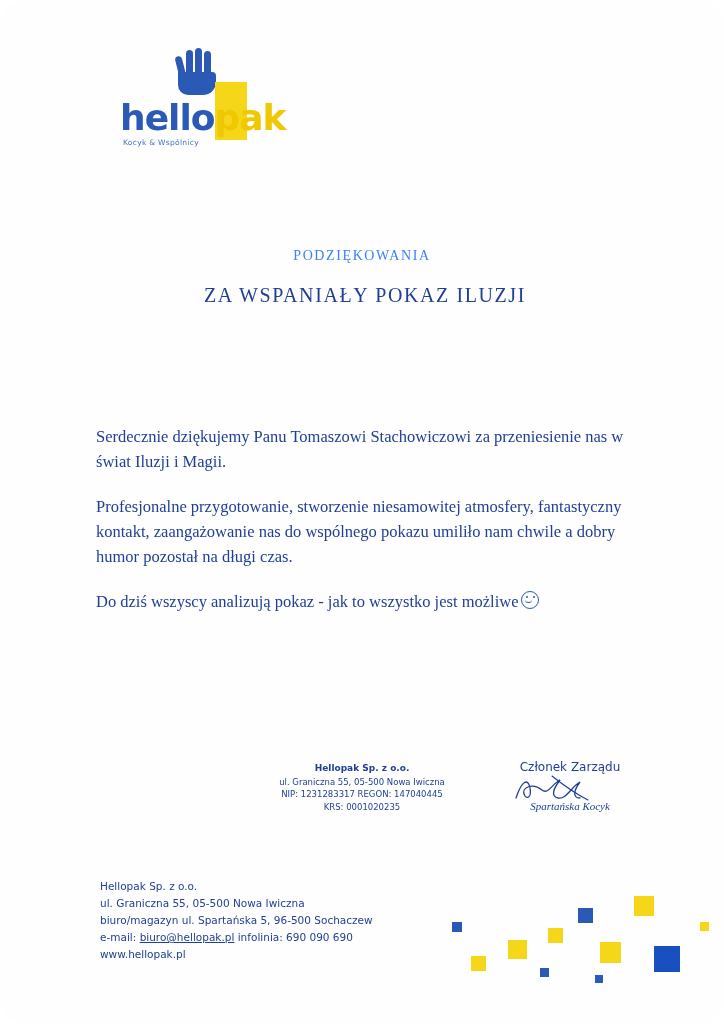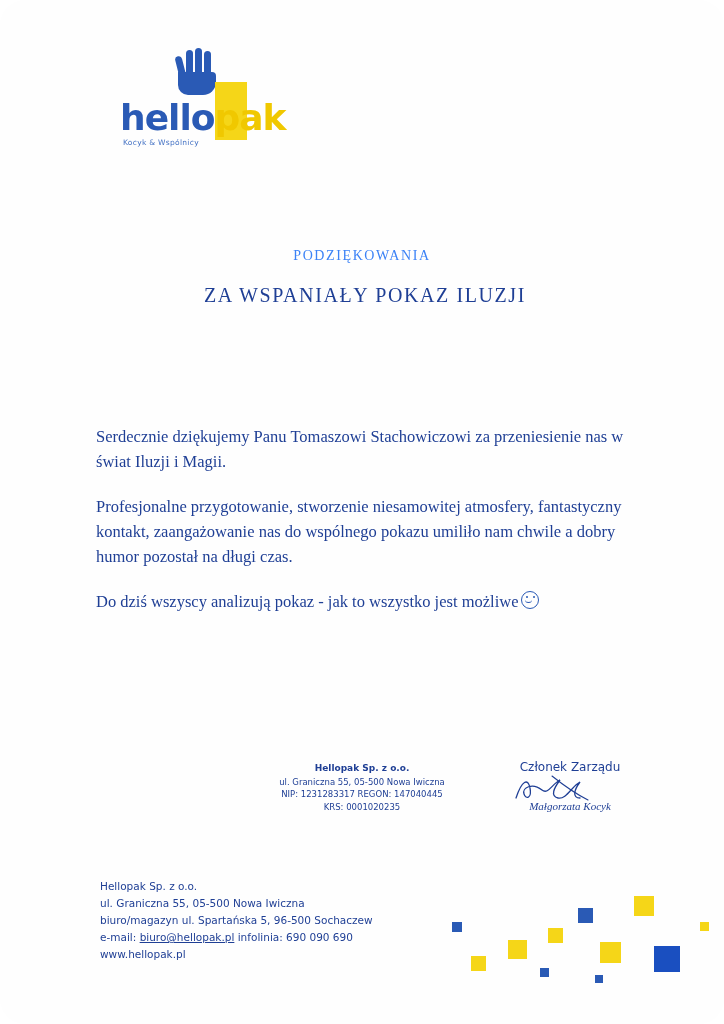--- a/index.html
+++ b/index.html
@@ -238,21 +238,21 @@
   </div>
 
   <div class="signature">
     <div class="role">Członek Zarządu</div>
     <div class="scribble">
       <svg width="120" height="30" viewBox="0 0 120 30">
         <path d="M8 24 C14 6, 20 4, 22 14 C24 24, 18 26, 16 20 C14 14, 24 8, 34 16 C40 21, 44 10, 52 6 C46 14, 42 22, 50 24 C58 26, 64 12, 72 8 C66 16, 64 24, 72 24" fill="none" stroke="#1f3f95" stroke-width="1.3" stroke-linecap="round"></path>
         <path d="M44 2 C54 10, 64 18, 80 26" fill="none" stroke="#1f3f95" stroke-width="1.1" stroke-linecap="round"></path>
       </svg>
     </div>
-    <div class="name">Małgorzata Kocyk</div>
+    <div class="name">Spartańska Kocyk</div>
   </div>
 
   <div class="footer">
     <div>Hellopak Sp. z o.o.</div>
     <div>ul. Graniczna 55, 05-500 Nowa Iwiczna</div>
     <div>biuro/magazyn ul. Spartańska 5, 96-500 Sochaczew</div>
     <div><span>e-mail: </span><span class="link">biuro@hellopak.pl</span><span> infolinia: 690 090 690</span></div>
     <div>www.hellopak.pl</div>
   </div>
 

